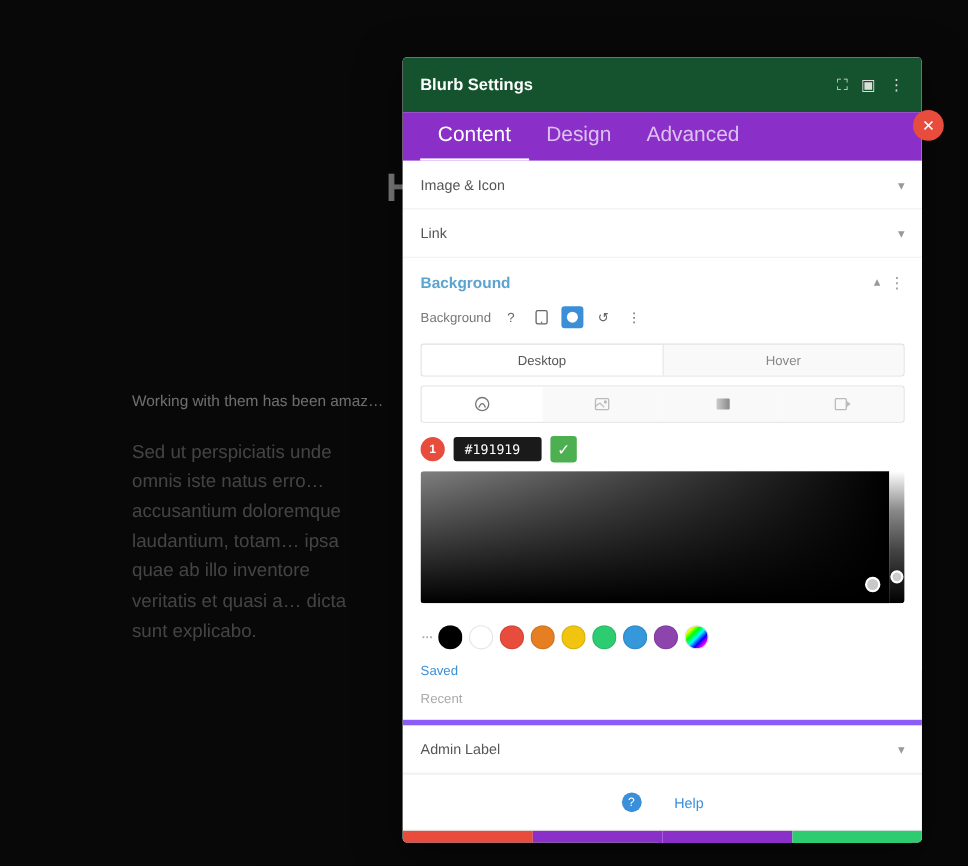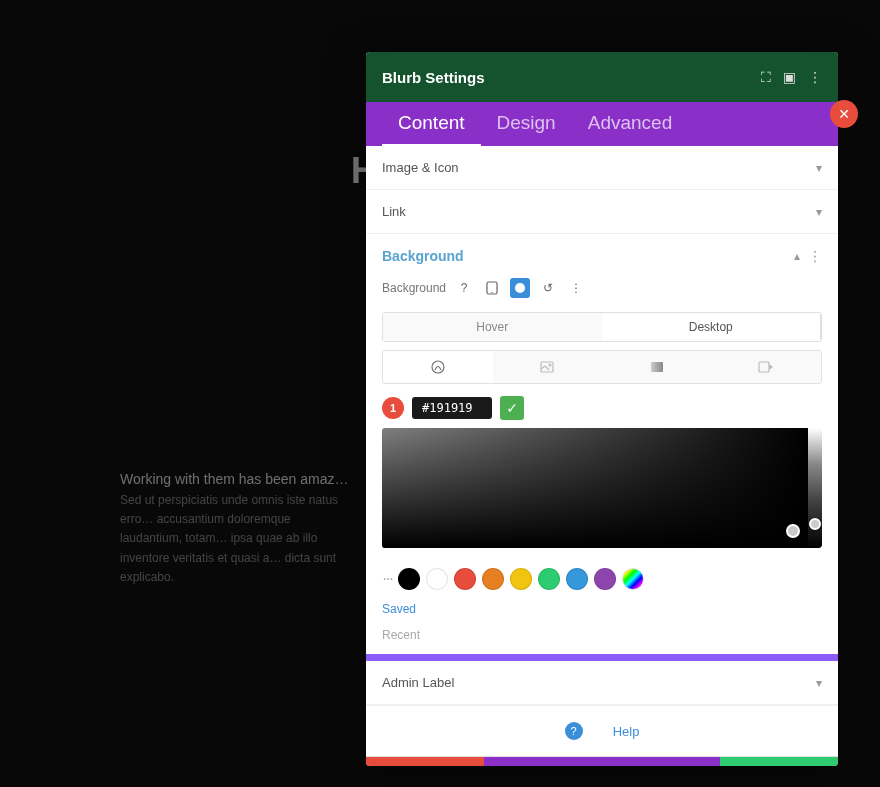--- a/index.html
+++ b/index.html
@@ -33,24 +33,24 @@
     }
     .page-testimonial {
       position: absolute;
       bottom: 200px;
       left: 120px;
       color: #aaa;
     }
     .page-testimonial .quote {
       font-size: 14px;
       color: #ddd;
-      margin-bottom: 4px;
+      margin-bottom: 25px;
     }
     .page-testimonial .body-text {
-      font-size: 12px;
+      font-size: 17px;
       color: #888;
       line-height: 1.6;
       max-width: 220px;
     }
 
     
     .overlay {
       position: absolute;
       top: 0; left: 0; right: 0; bottom: 0;
       background: rgba(0,0,0,0.5);
@@ -347,21 +347,21 @@
       font-size: 12px;
       color: #3b8fd9;
       cursor: pointer;
     }
     .saved-tab.inactive {
       color: #aaa;
     }
 
     
     .admin-section {
-      border-top: 7px solid #8b5cf6;
+      border-top: 5px solid #8b5cf6;
       text-align: right;
     }
 
     
     .help-row {
       display: flex;
       align-items: center;
       justify-content: center;
       gap: 6px;
       padding: 16px;
@@ -474,22 +474,22 @@
           <svg width="12" height="12" viewBox="0 0 12 12" fill="none">
             <circle cx="6" cy="6" r="5" fill="white"></circle>
             <path d="M3 9 L6 3 L9 9 Z" fill="#fff"></path>
           </svg>
         </div>
         <div class="control-icon">↺</div>
         <div class="control-icon">⋮</div>
       </div>
 
       <div class="view-tabs">
+        <div class="view-tab active">Desktop</div>
         <div class="view-tab">Hover</div>
-        <div class="view-tab active">Desktop</div>
       </div>
 
       <div class="type-tabs">
         <div class="type-tab active">
           <svg width="16" height="16" viewBox="0 0 16 16">
             <circle cx="8" cy="8" r="6" fill="none" stroke="#777" stroke-width="1.2"></circle>
             <path d="M5 11 Q8 4 11 11" fill="none" stroke="#777" stroke-width="1.2"></path>
           </svg>
         </div>
         <div class="type-tab">

